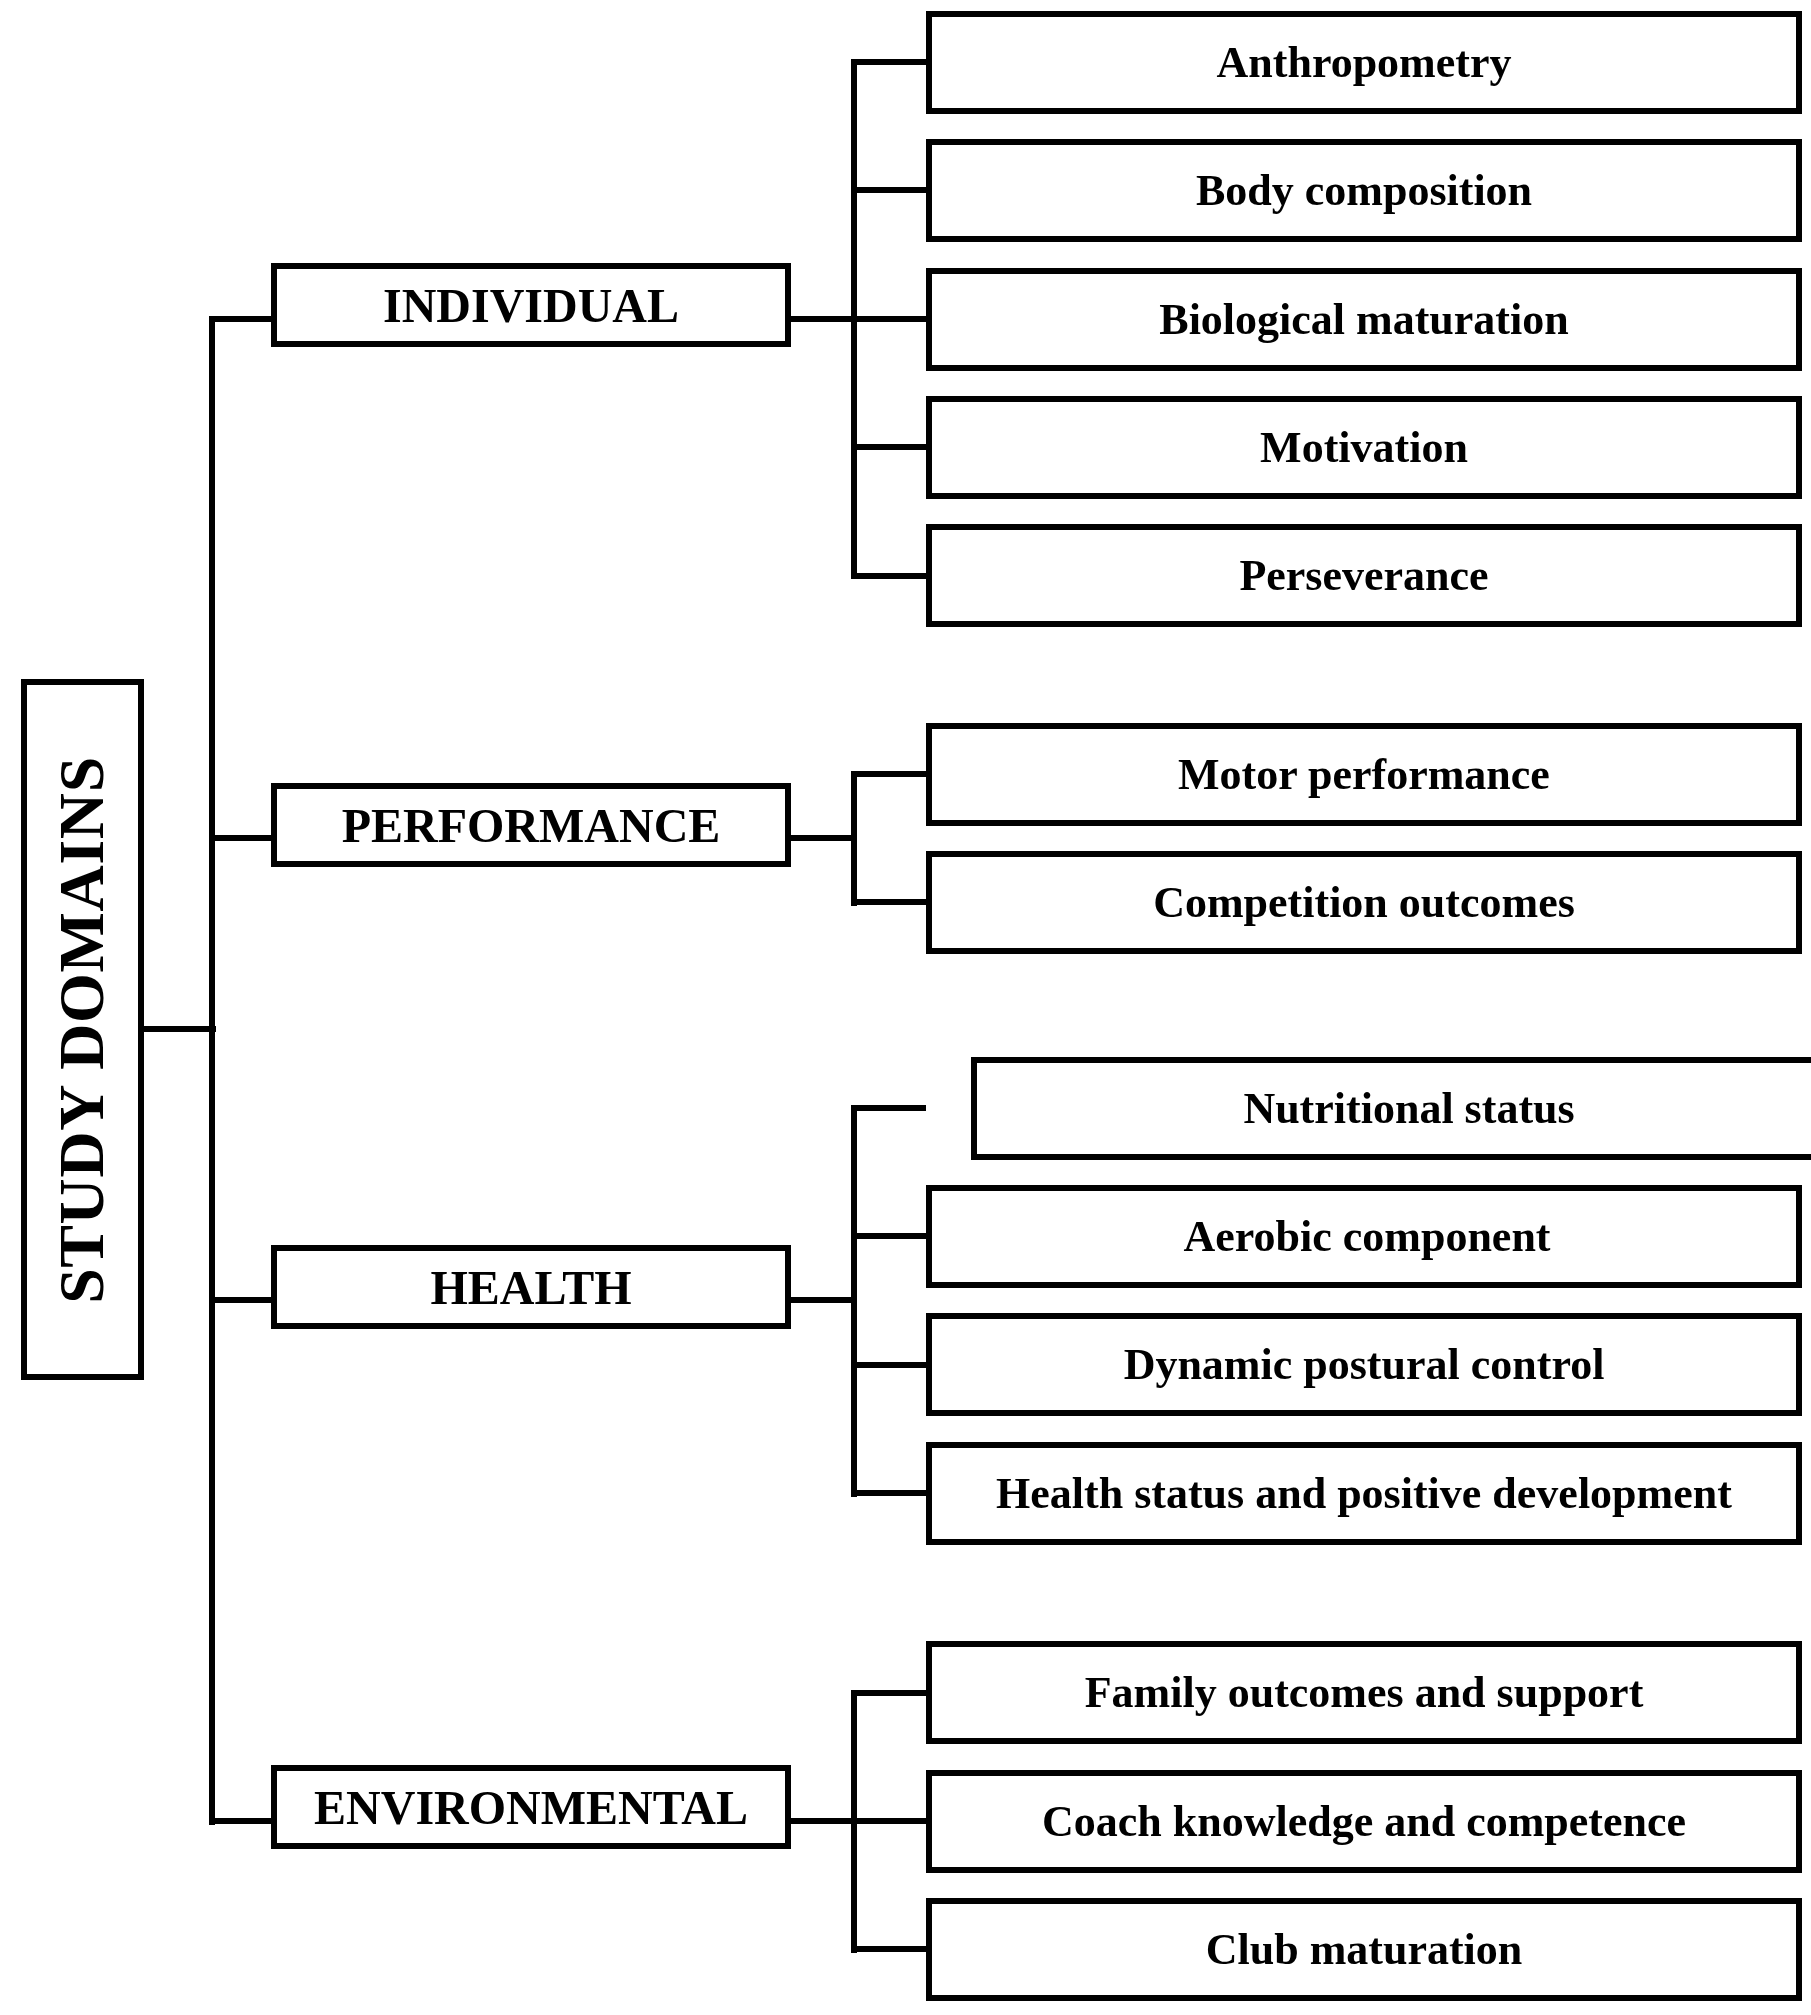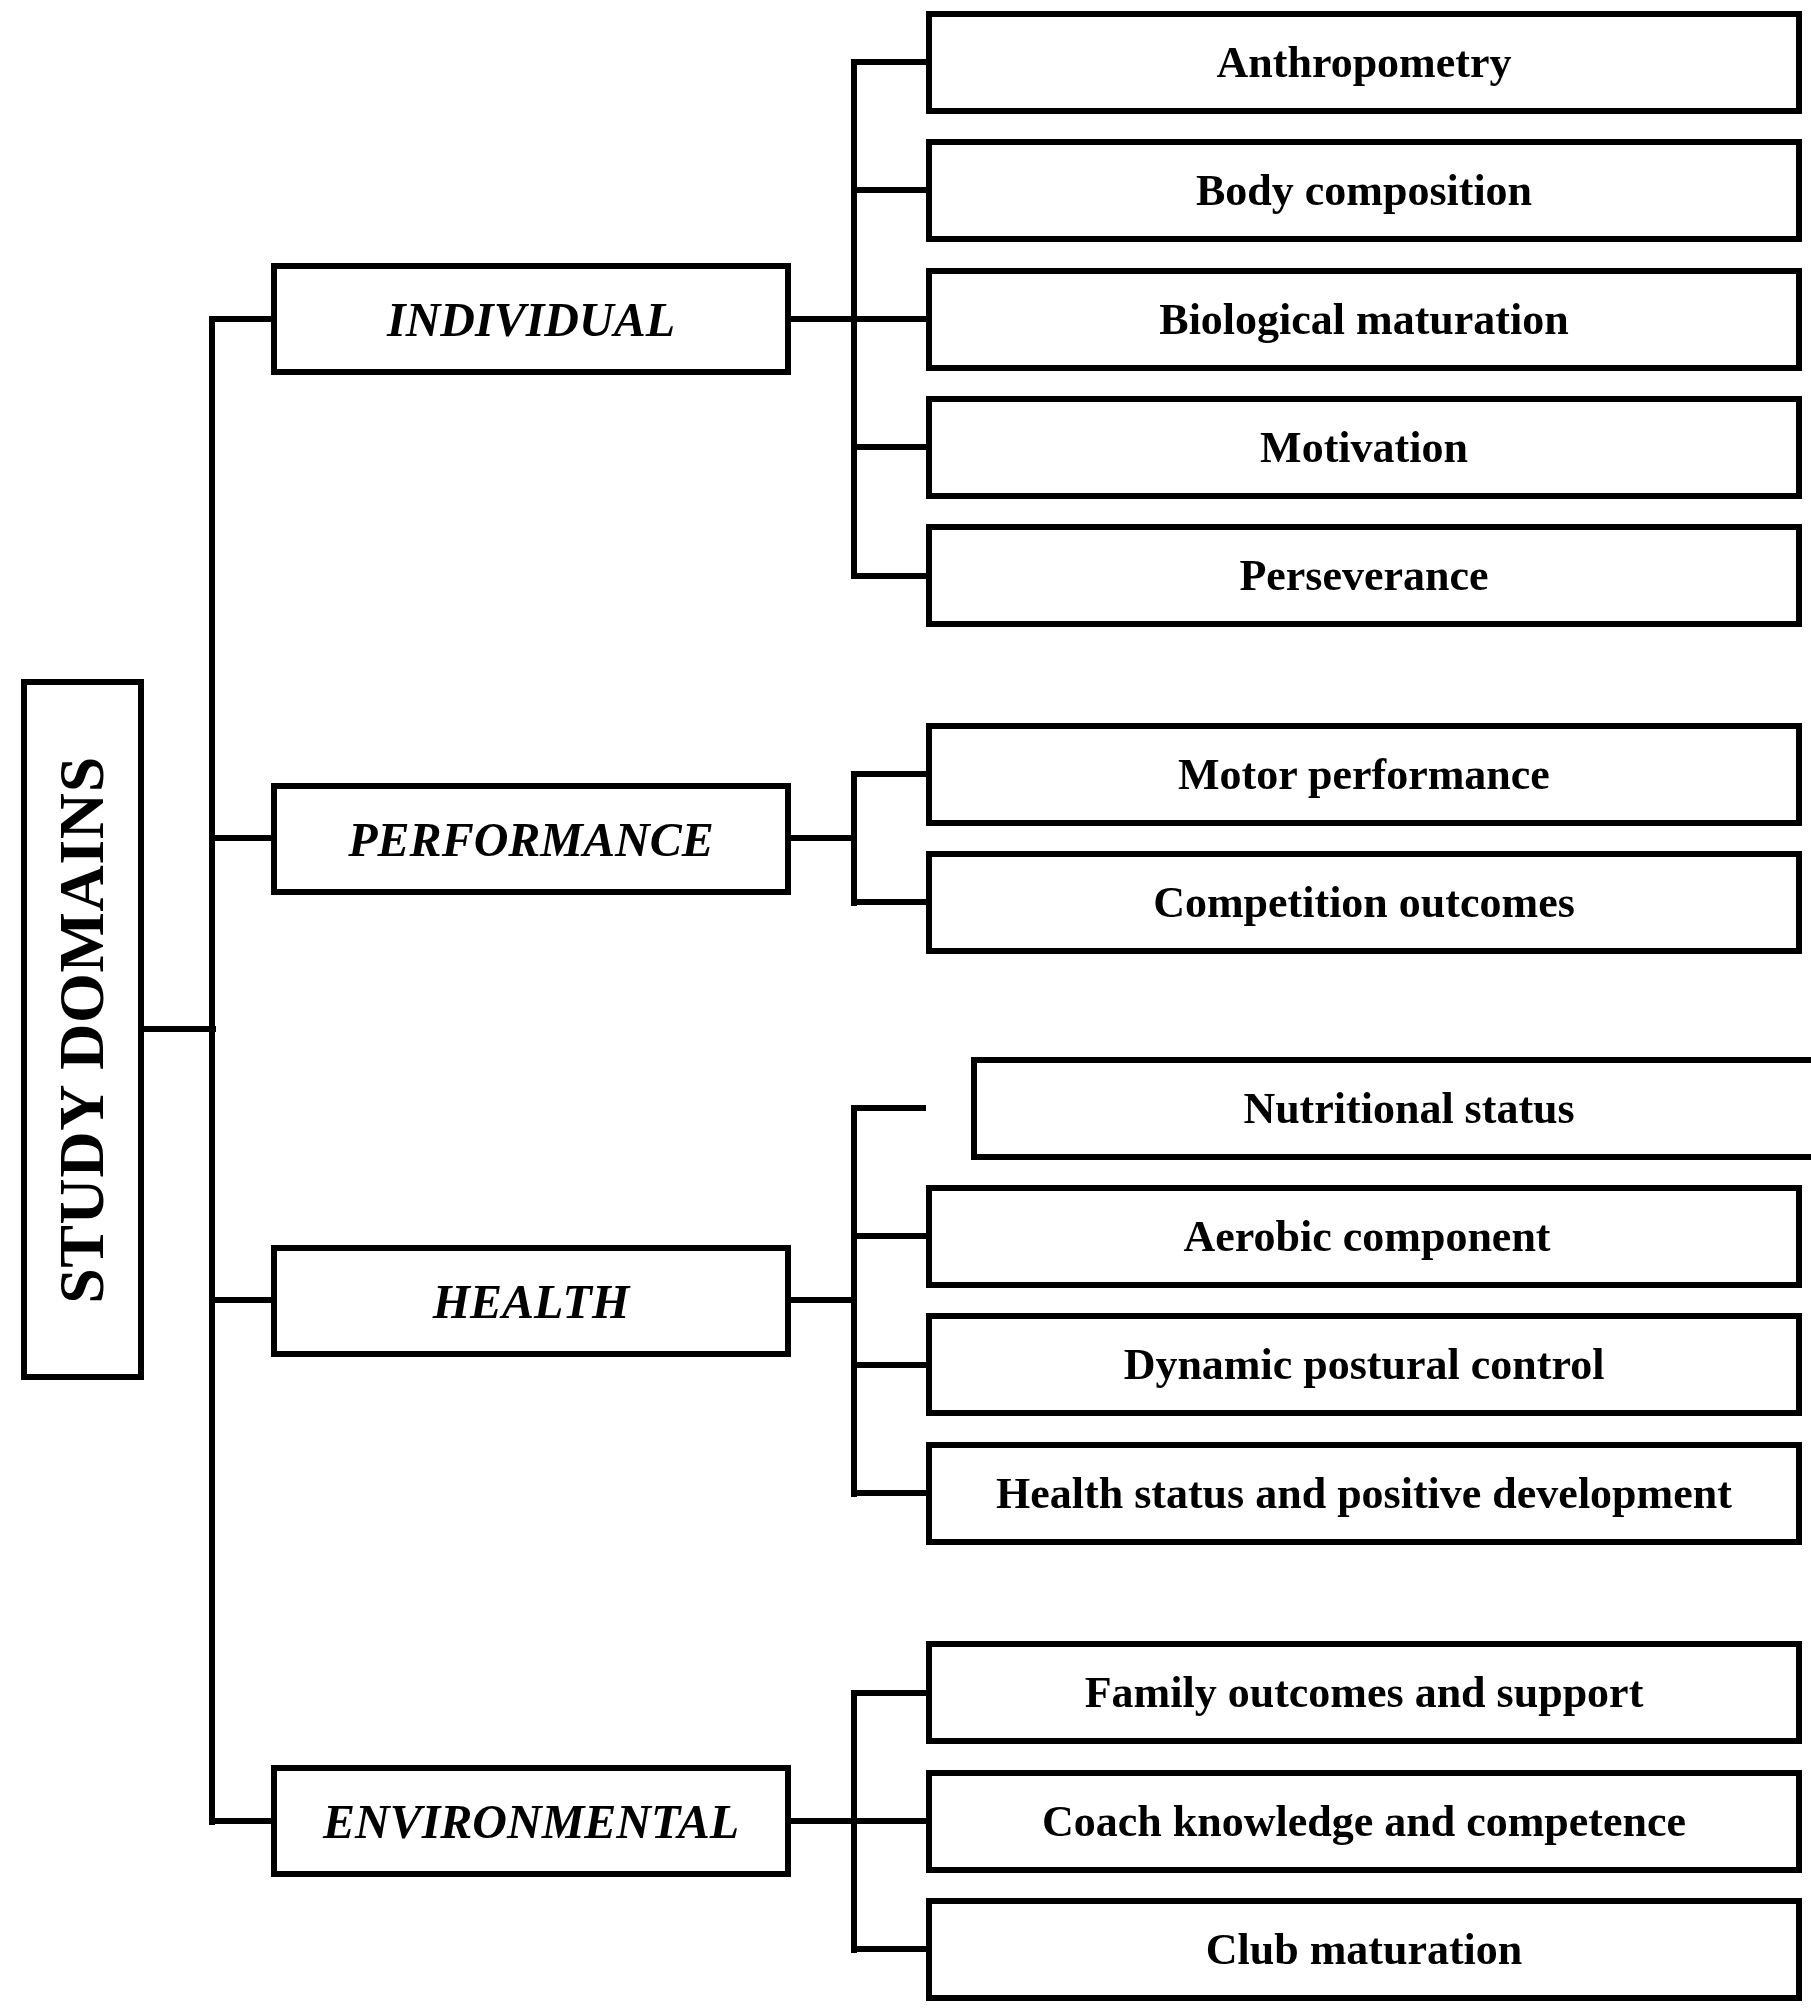--- a/index.html
+++ b/index.html
@@ -24,21 +24,21 @@
     font-weight: 700;
     white-space: nowrap;
   }
   .root-box   { left: 20.5px;   top: 679px; width: 123px;  height: 701px; }
   .root-box .vert {
     transform: rotate(-90deg);
     white-space: nowrap;
     font-size: 64px;
     letter-spacing: 0.6px;
   }
-  .cat-box  { left: 271px;  width: 520px;  height: 112px; font-size: 48px; font-style: italic; }
+  .cat-box  { left: 271px;  width: 520px;  height: 84px; font-size: 48px; }
   .leaf-box { left: 926px; width: 876px; height: 103px; font-size: 44px; }
   .line { position: absolute; background: #000000; }
   .h-line { height: 6.4px; }
   .v-line { width: 6.4px; }
 </style>
 </head>
 <body>
 
 <div class="canvas">
 

